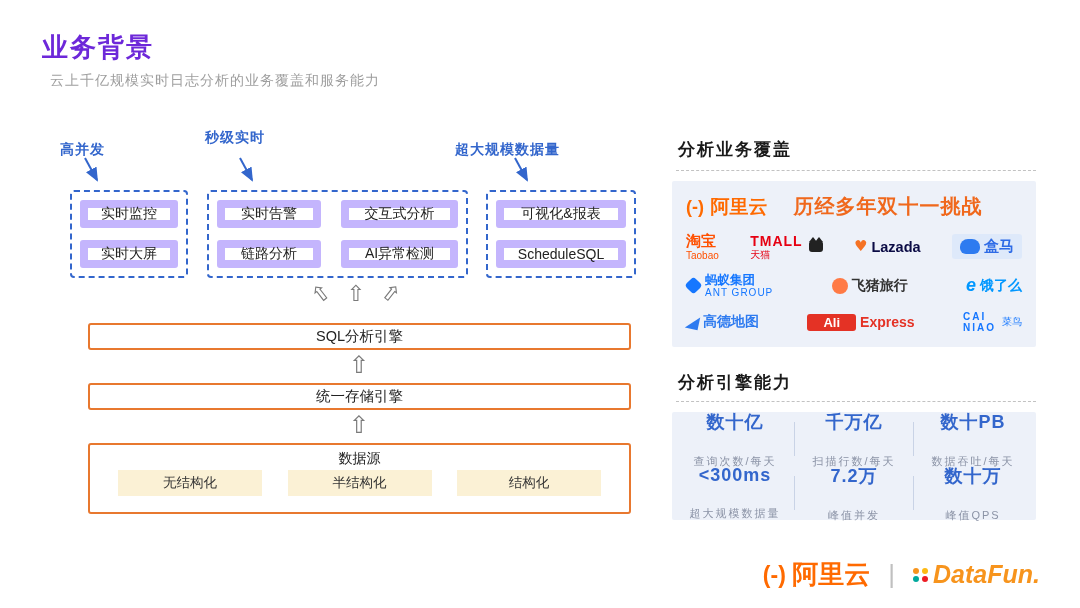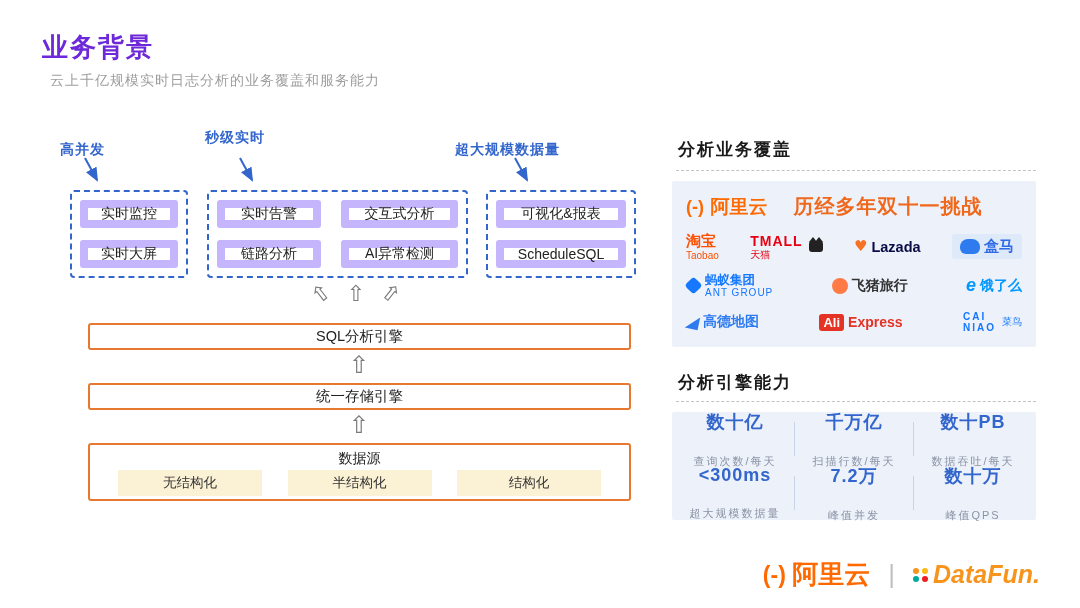--- a/index.html
+++ b/index.html
@@ -20,21 +20,21 @@
   .grid2 { display:grid; grid-template-columns:104px 117px; justify-content:space-between; align-content:space-between; }
   .ibox { background:#fff; border:8px solid #c4b5fd; border-radius:3px; height:28px;
           display:flex; align-items:center; justify-content:center; font-size:14px; color:#222; white-space:nowrap; }
   .uparrows { position:absolute; left:312px; top:283px; display:flex; gap:16px; color:#7a7a7a;
               font-size:22px; font-family:"DejaVu Sans",sans-serif; }
   .ua { display:inline-block; line-height:1; }
   .flowarrow { position:absolute; left:349px; font-size:24px; color:#7a7a7a; line-height:1;
                font-family:"DejaVu Sans",sans-serif; }
   .ebox { position:absolute; left:88px; width:543px; height:27px; border:2px solid #E8782F; border-radius:3px;
           background:#fff; display:flex; align-items:center; justify-content:center; font-size:14.5px; color:#222; }
-  .dsbox { position:absolute; left:88px; top:443px; width:543px; height:58px; border:2px solid #E8782F;
+  .dsbox { position:absolute; left:88px; top:443px; width:543px; height:71px; border:2px solid #E8782F;
            border-radius:3px; background:#fff; padding:3px 28px 7px; }
   .dslabel { text-align:center; font-size:14px; line-height:20px; color:#222; }
   .dsrow { display:flex; justify-content:space-between; margin-top:2px; }
   .ybox { width:144px; height:26px; background:#FBF1D5; display:flex; align-items:center; justify-content:center;
           font-size:13.5px; color:#333; }
 
   
   .rheading { position:absolute; left:678px; font-size:17px; font-weight:bold; color:#1a1a1a; letter-spacing:2px; }
   .dashline { position:absolute; left:676px; width:360px; border-top:1px dashed #c2c2c2; }
   .panel { position:absolute; left:672px; width:364px; background:#EDF1F9; border-radius:2px; }
@@ -64,21 +64,21 @@
   .ant-icon { width:15px; height:15px; background:#1677FF; border-radius:4px; transform:rotate(45deg) scale(.85); }
   .ant-cn { color:#1677FF; font-weight:bold; font-size:12.5px; }
   .ant-en { color:#1677FF; font-size:10px; letter-spacing:1px; }
   .fliggy-icon { width:16px; height:16px; border-radius:50%; background:#FF7A45; }
   .fliggy-text { color:#333; font-weight:bold; font-size:14px; }
   .ele-mark { color:#0097FF; font-weight:bold; font-size:18px; font-style:italic; }
   .ele-text { color:#0097FF; font-weight:bold; font-size:14px; }
   .amap-icon { width:0; height:0; border-bottom:13px solid #2E7BF0; border-left:13px solid transparent;
                transform:rotate(12deg); }
   .amap-text { color:#2E7BF0; font-weight:bold; font-size:14px; }
-  .ae-box { background:#E43225; color:#fff; font-weight:bold; font-size:13px; padding:1px 4px; border-radius:3px; }
+  .ae-box { background:#E43225; color:#fff; font-weight:bold; font-size:13px; padding:1px 16px; border-radius:3px; }
   .ae-text { color:#E43225; font-weight:bold; font-size:14px; }
   .cn-en { color:#1677FF; font-weight:bold; font-size:10px; letter-spacing:2px; }
   .cn-cn { color:#1677FF; font-size:10px; margin-left:2px; }
 
   .stat-row { display:flex; align-items:center; height:50%; padding:0 4px; }
   .stat-cell { flex:1; display:flex; flex-direction:column; align-items:center; }
   .stat-value { color:#3366CC; font-weight:bold; font-size:18px; letter-spacing:1px; }
   .stat-label { color:#8B93A6; font-size:11px; letter-spacing:2px; margin-top:20px; }
   .stat-div { width:1px; height:34px; background:#C9D3E6; }
 

